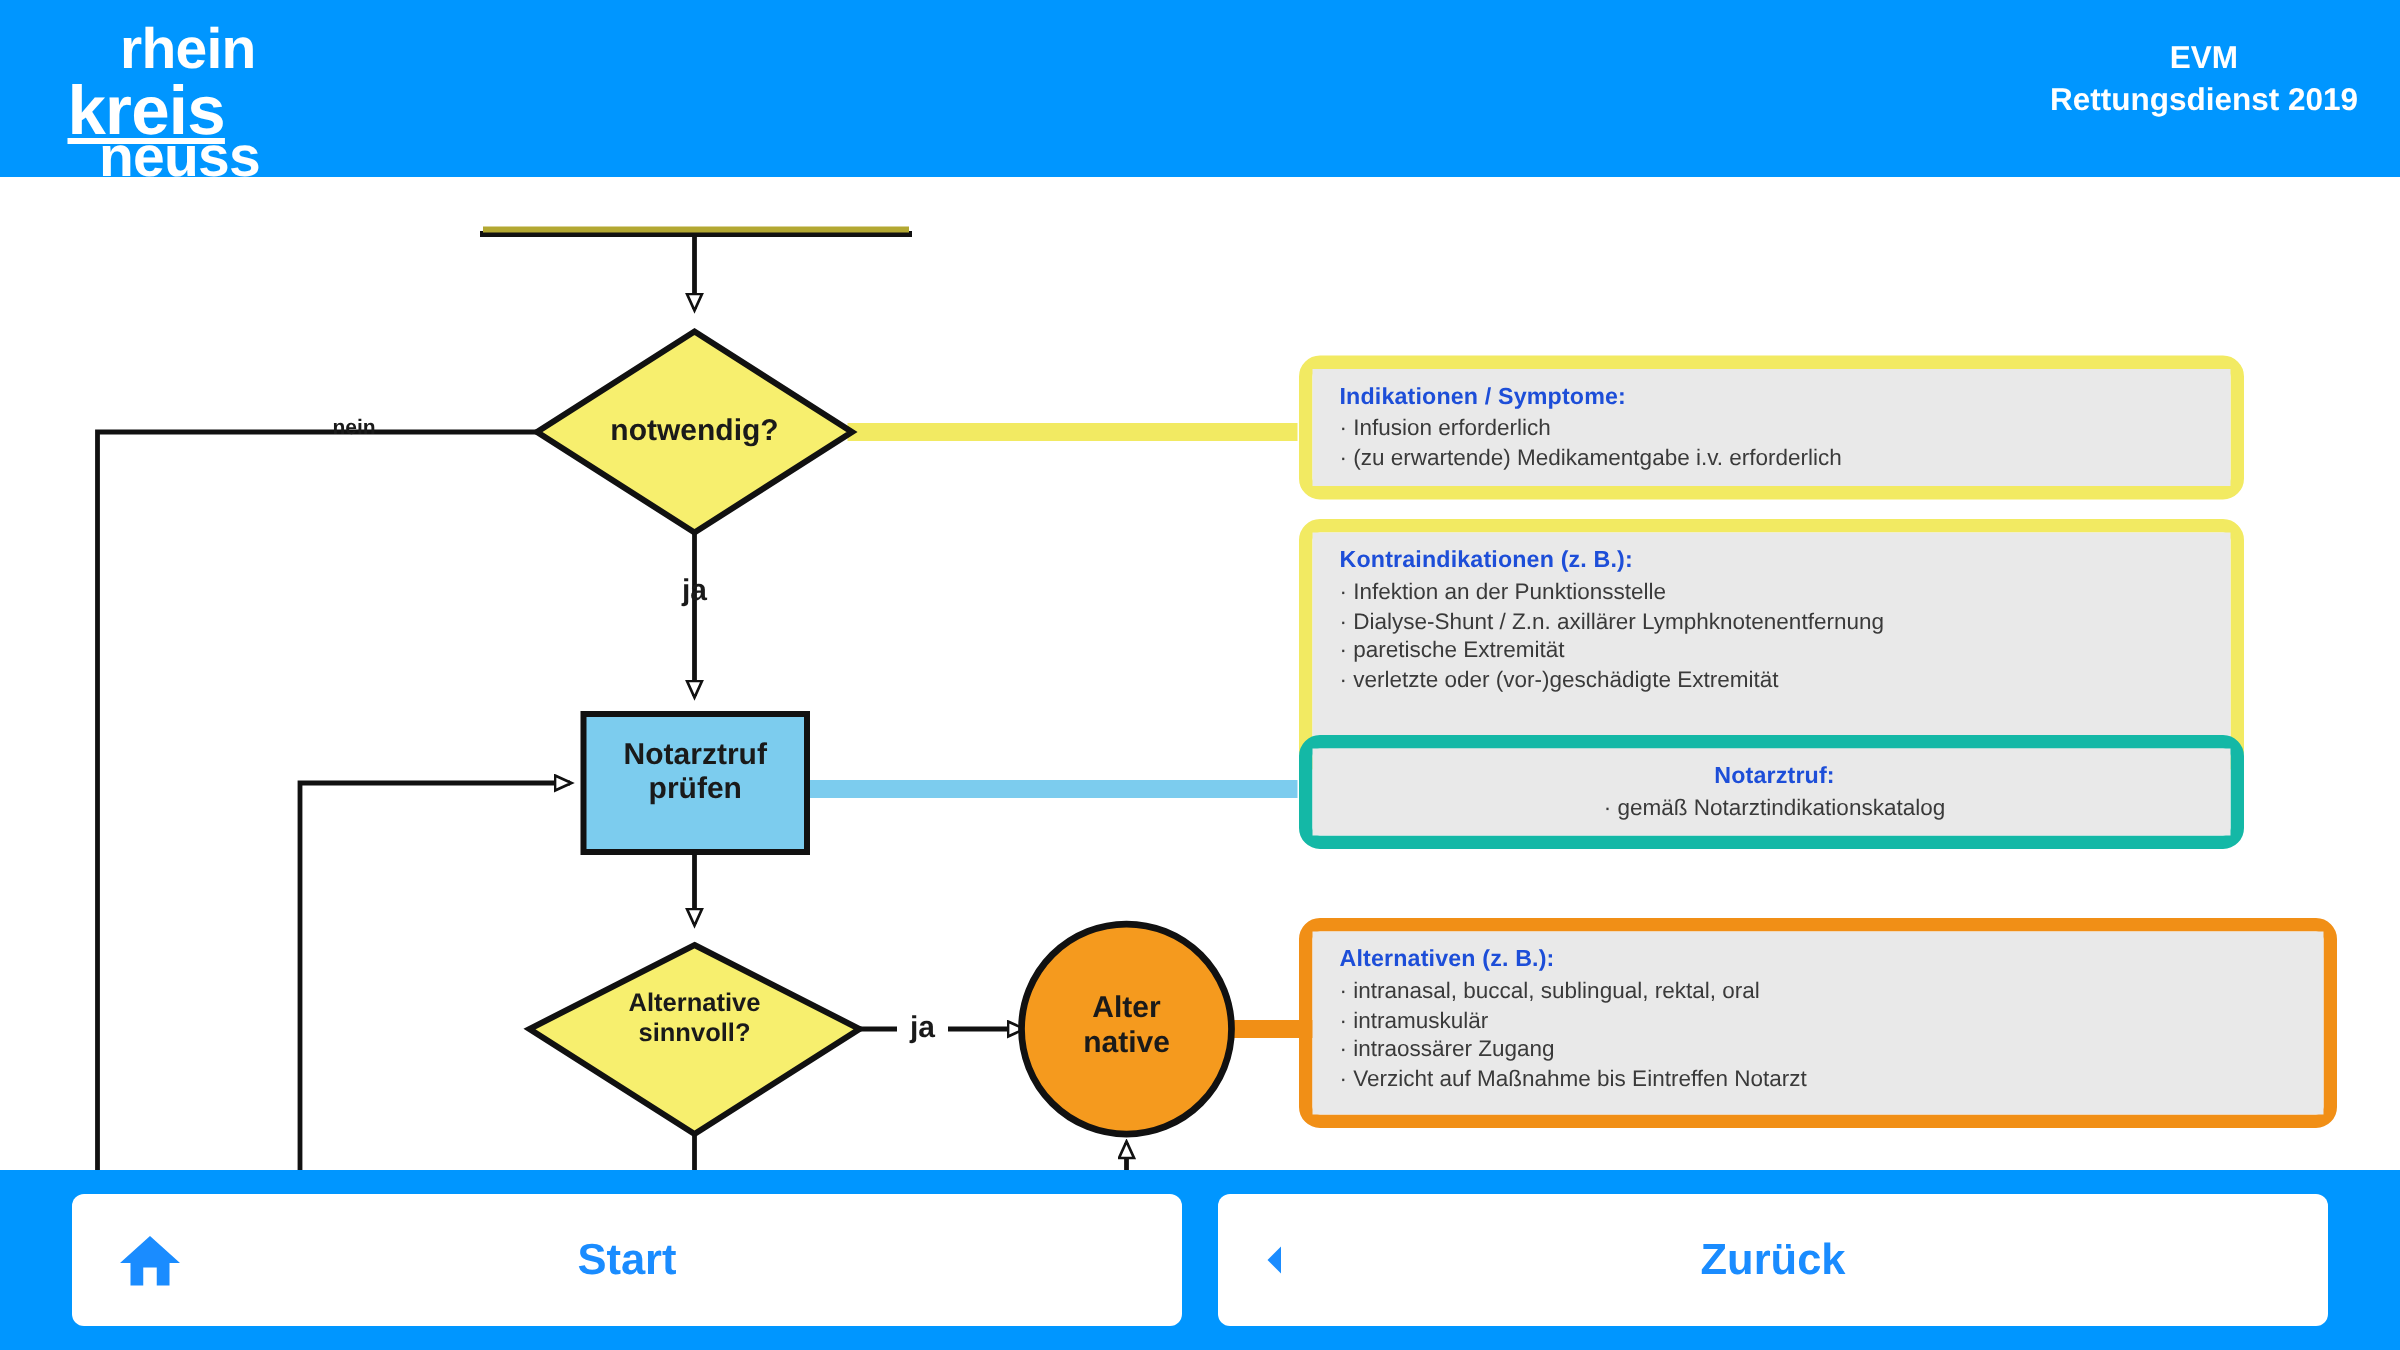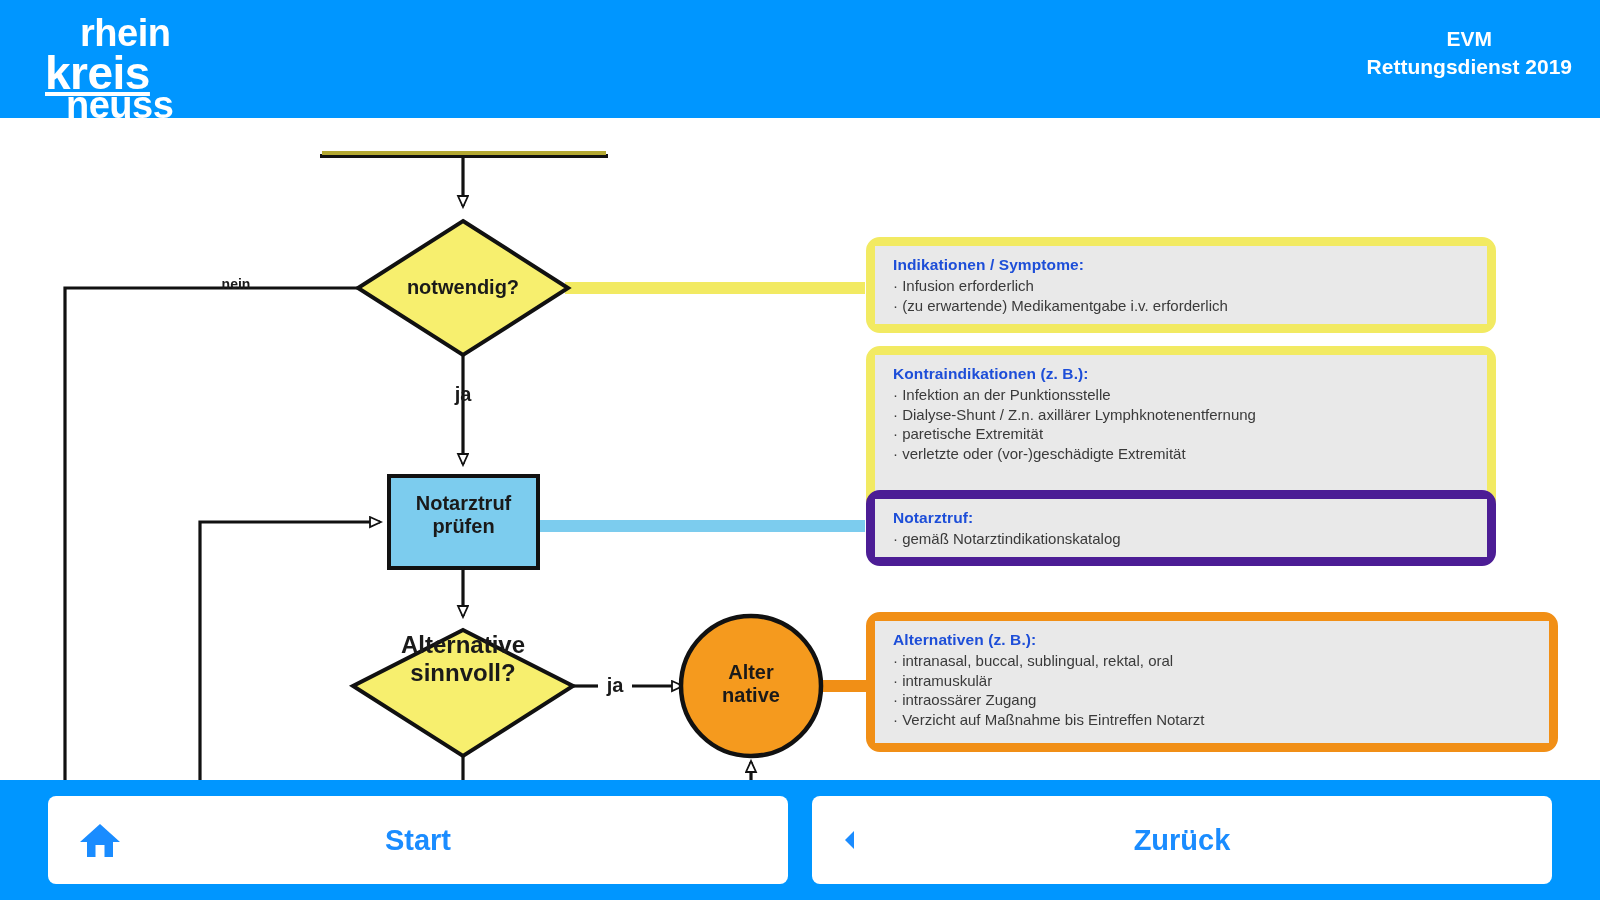--- a/index.html
+++ b/index.html
@@ -61,21 +61,21 @@
     padding:10px 14px 8px 18px;
   }
   .info-title{
     font-size:15.5px;font-weight:bold;color:#1d4ed8;margin-bottom:2px;
     letter-spacing:0.1px;
   }
   .info-line{
     font-size:15px;color:#3a3a3a;line-height:19.5px;white-space:nowrap;
   }
   .box-yellow{border:9px solid #f2ea62;}
-  .box-blue{border:9px solid #4c1d95;}
+  .box-blue{border:9px solid #14b8a6;text-align:center;}
   .box-orange{border:9px solid #f18f16;}
 
   
   #footer{
     position:absolute;left:0;top:780px;width:1600px;height:120px;
     background:#0096ff;
   }
   .footer-btn{
     position:absolute;top:16px;height:88px;
     background:#ffffff;border-radius:8px;
@@ -157,21 +157,21 @@
     <line x1="751" y1="656" x2="751" y2="638" stroke="#111111" stroke-width="3.2" marker-end="url(#arrowOpenUp)"></line>
   </svg>
 
   <div class="node-label" style="left:363px;top:152px;width:200px;font-size:20px;">notwendig?</div>
 
   <div class="node-label" style="left:389px;top:368px;width:149px;font-size:20px;">
     <div>Notarztruf</div>
     <div>prüfen</div>
   </div>
 
-  <div class="node-label" style="left:363px;top:507px;width:200px;font-size:24px;">
+  <div class="node-label" style="left:363px;top:535px;width:200px;font-size:17px;">
     <div>Alternative</div>
     <div>sinnvoll?</div>
   </div>
 
   <div class="node-label" style="left:686px;top:537px;width:130px;font-size:20px;">
     <div>Alter</div>
     <div>native</div>
   </div>
 
   <div class="node-label" style="left:186px;top:152px;width:100px;font-size:14px;">nein</div>

